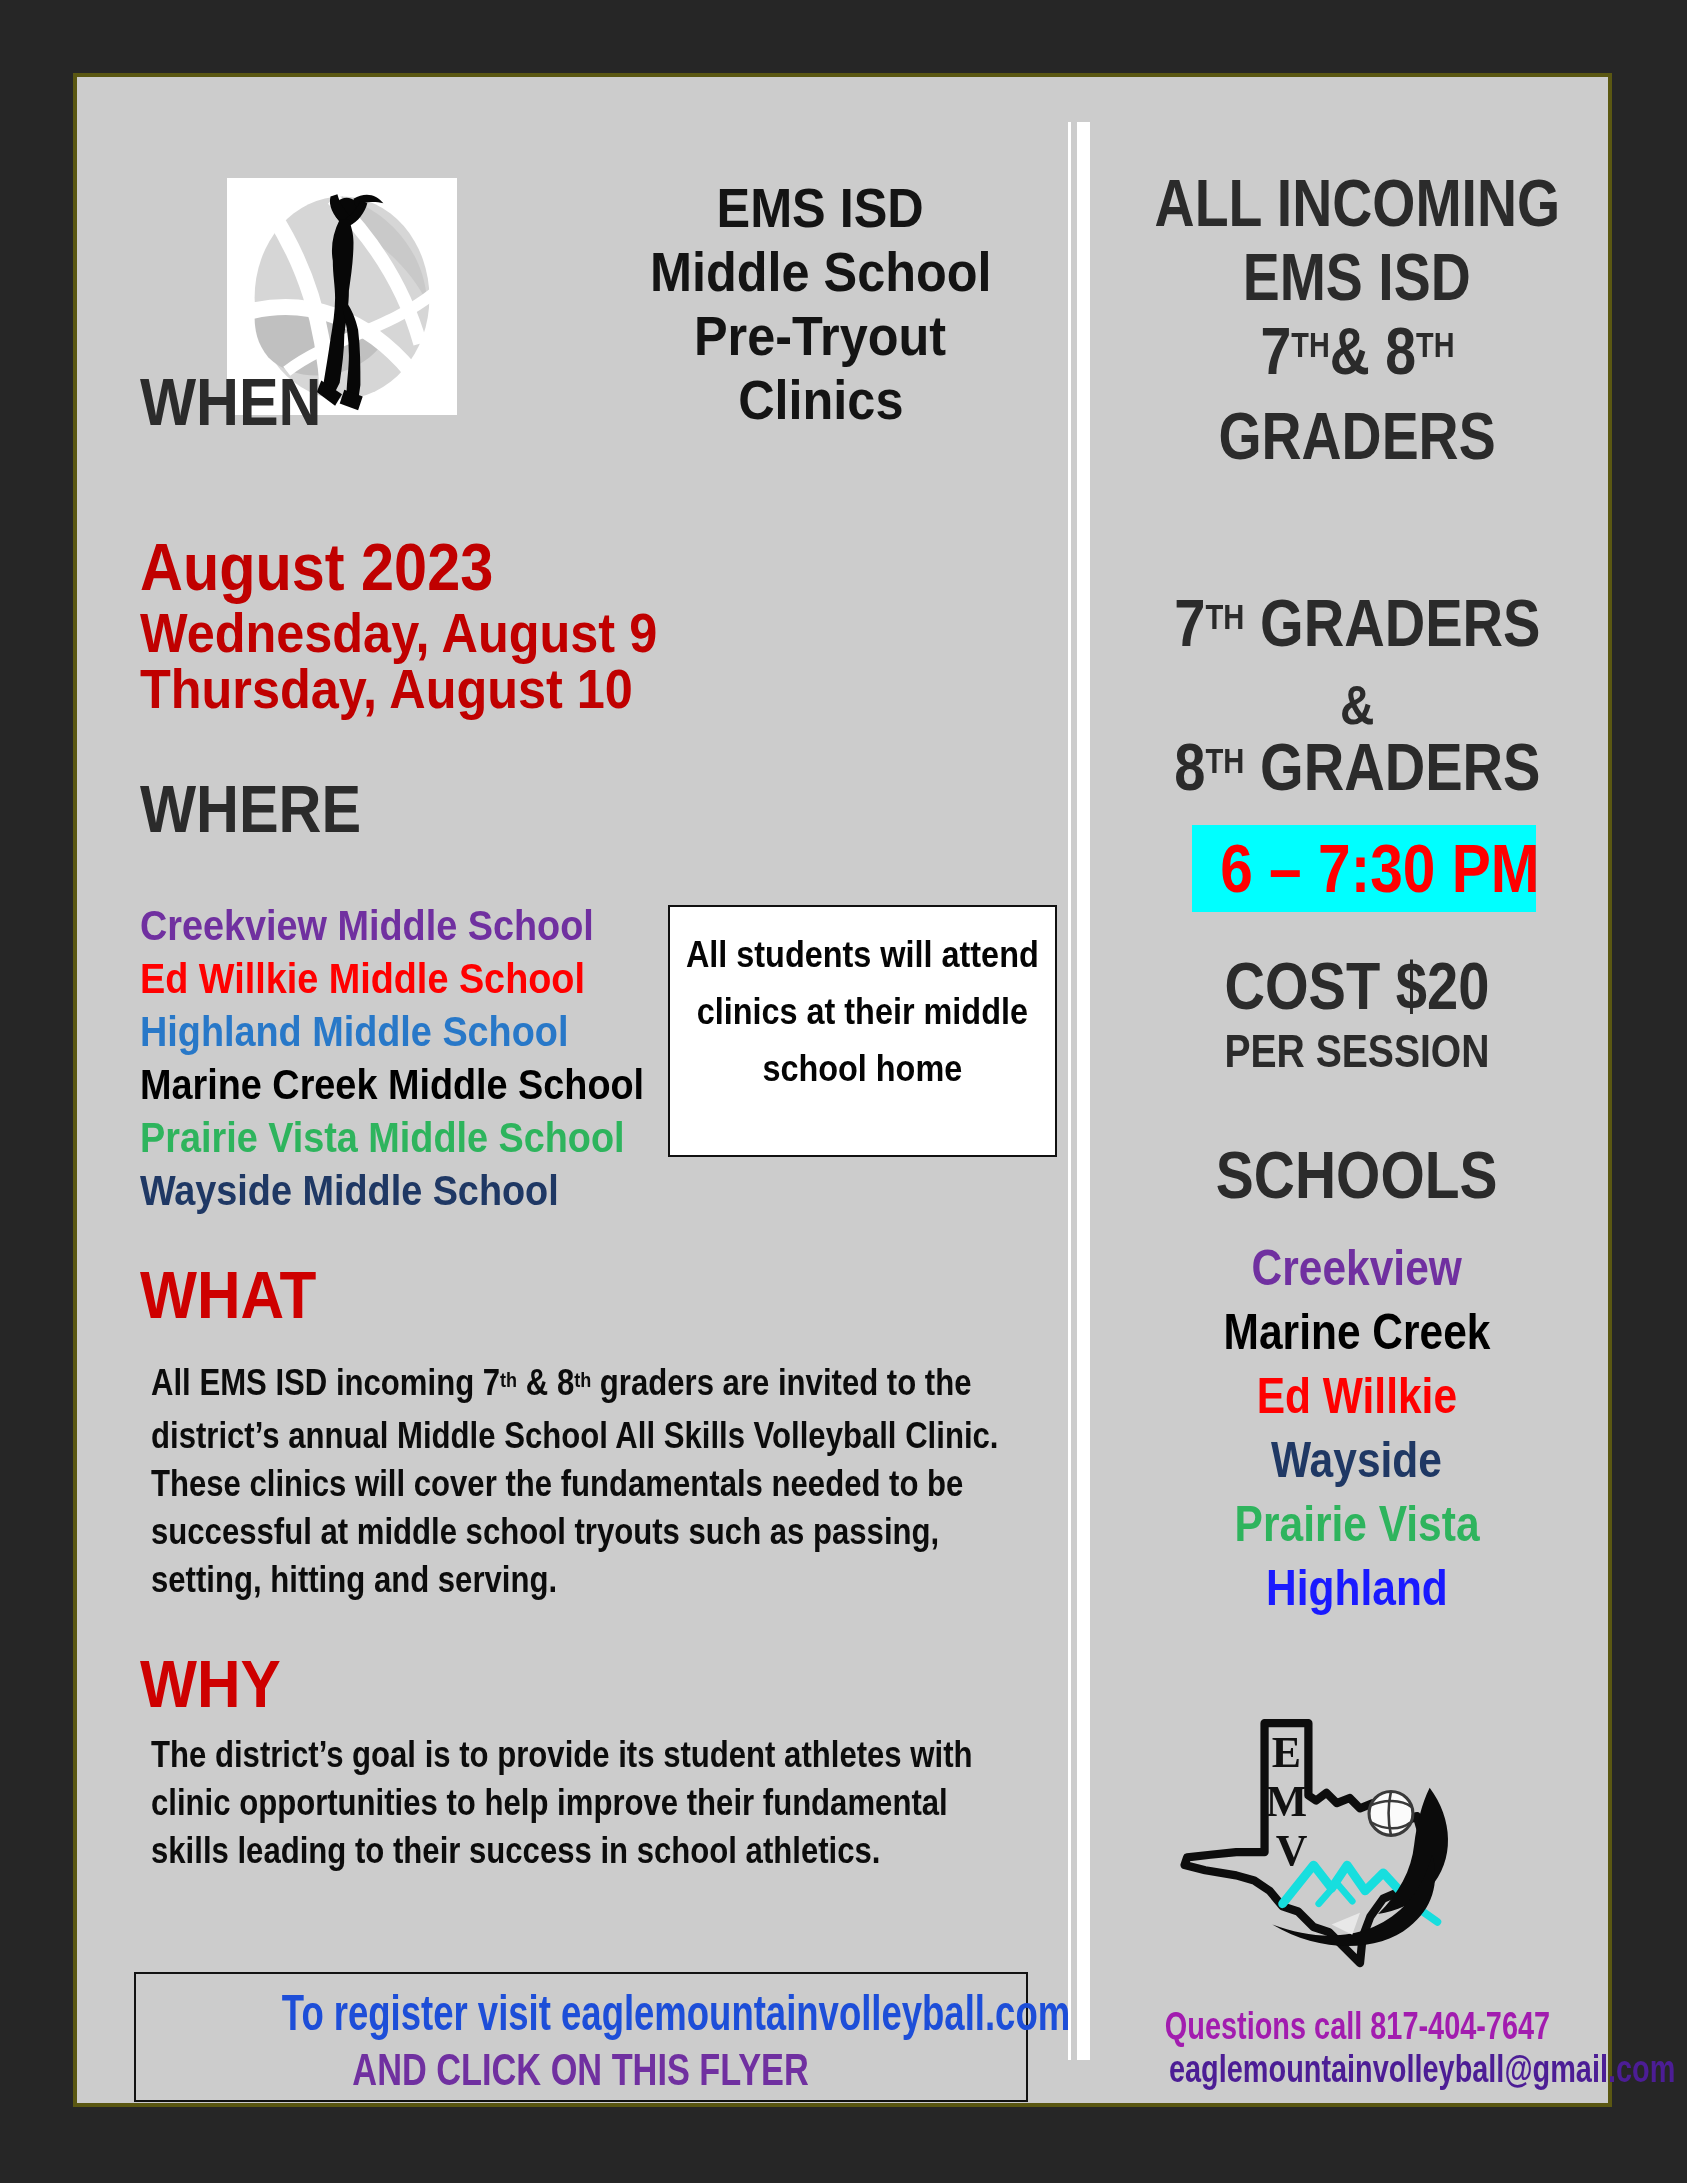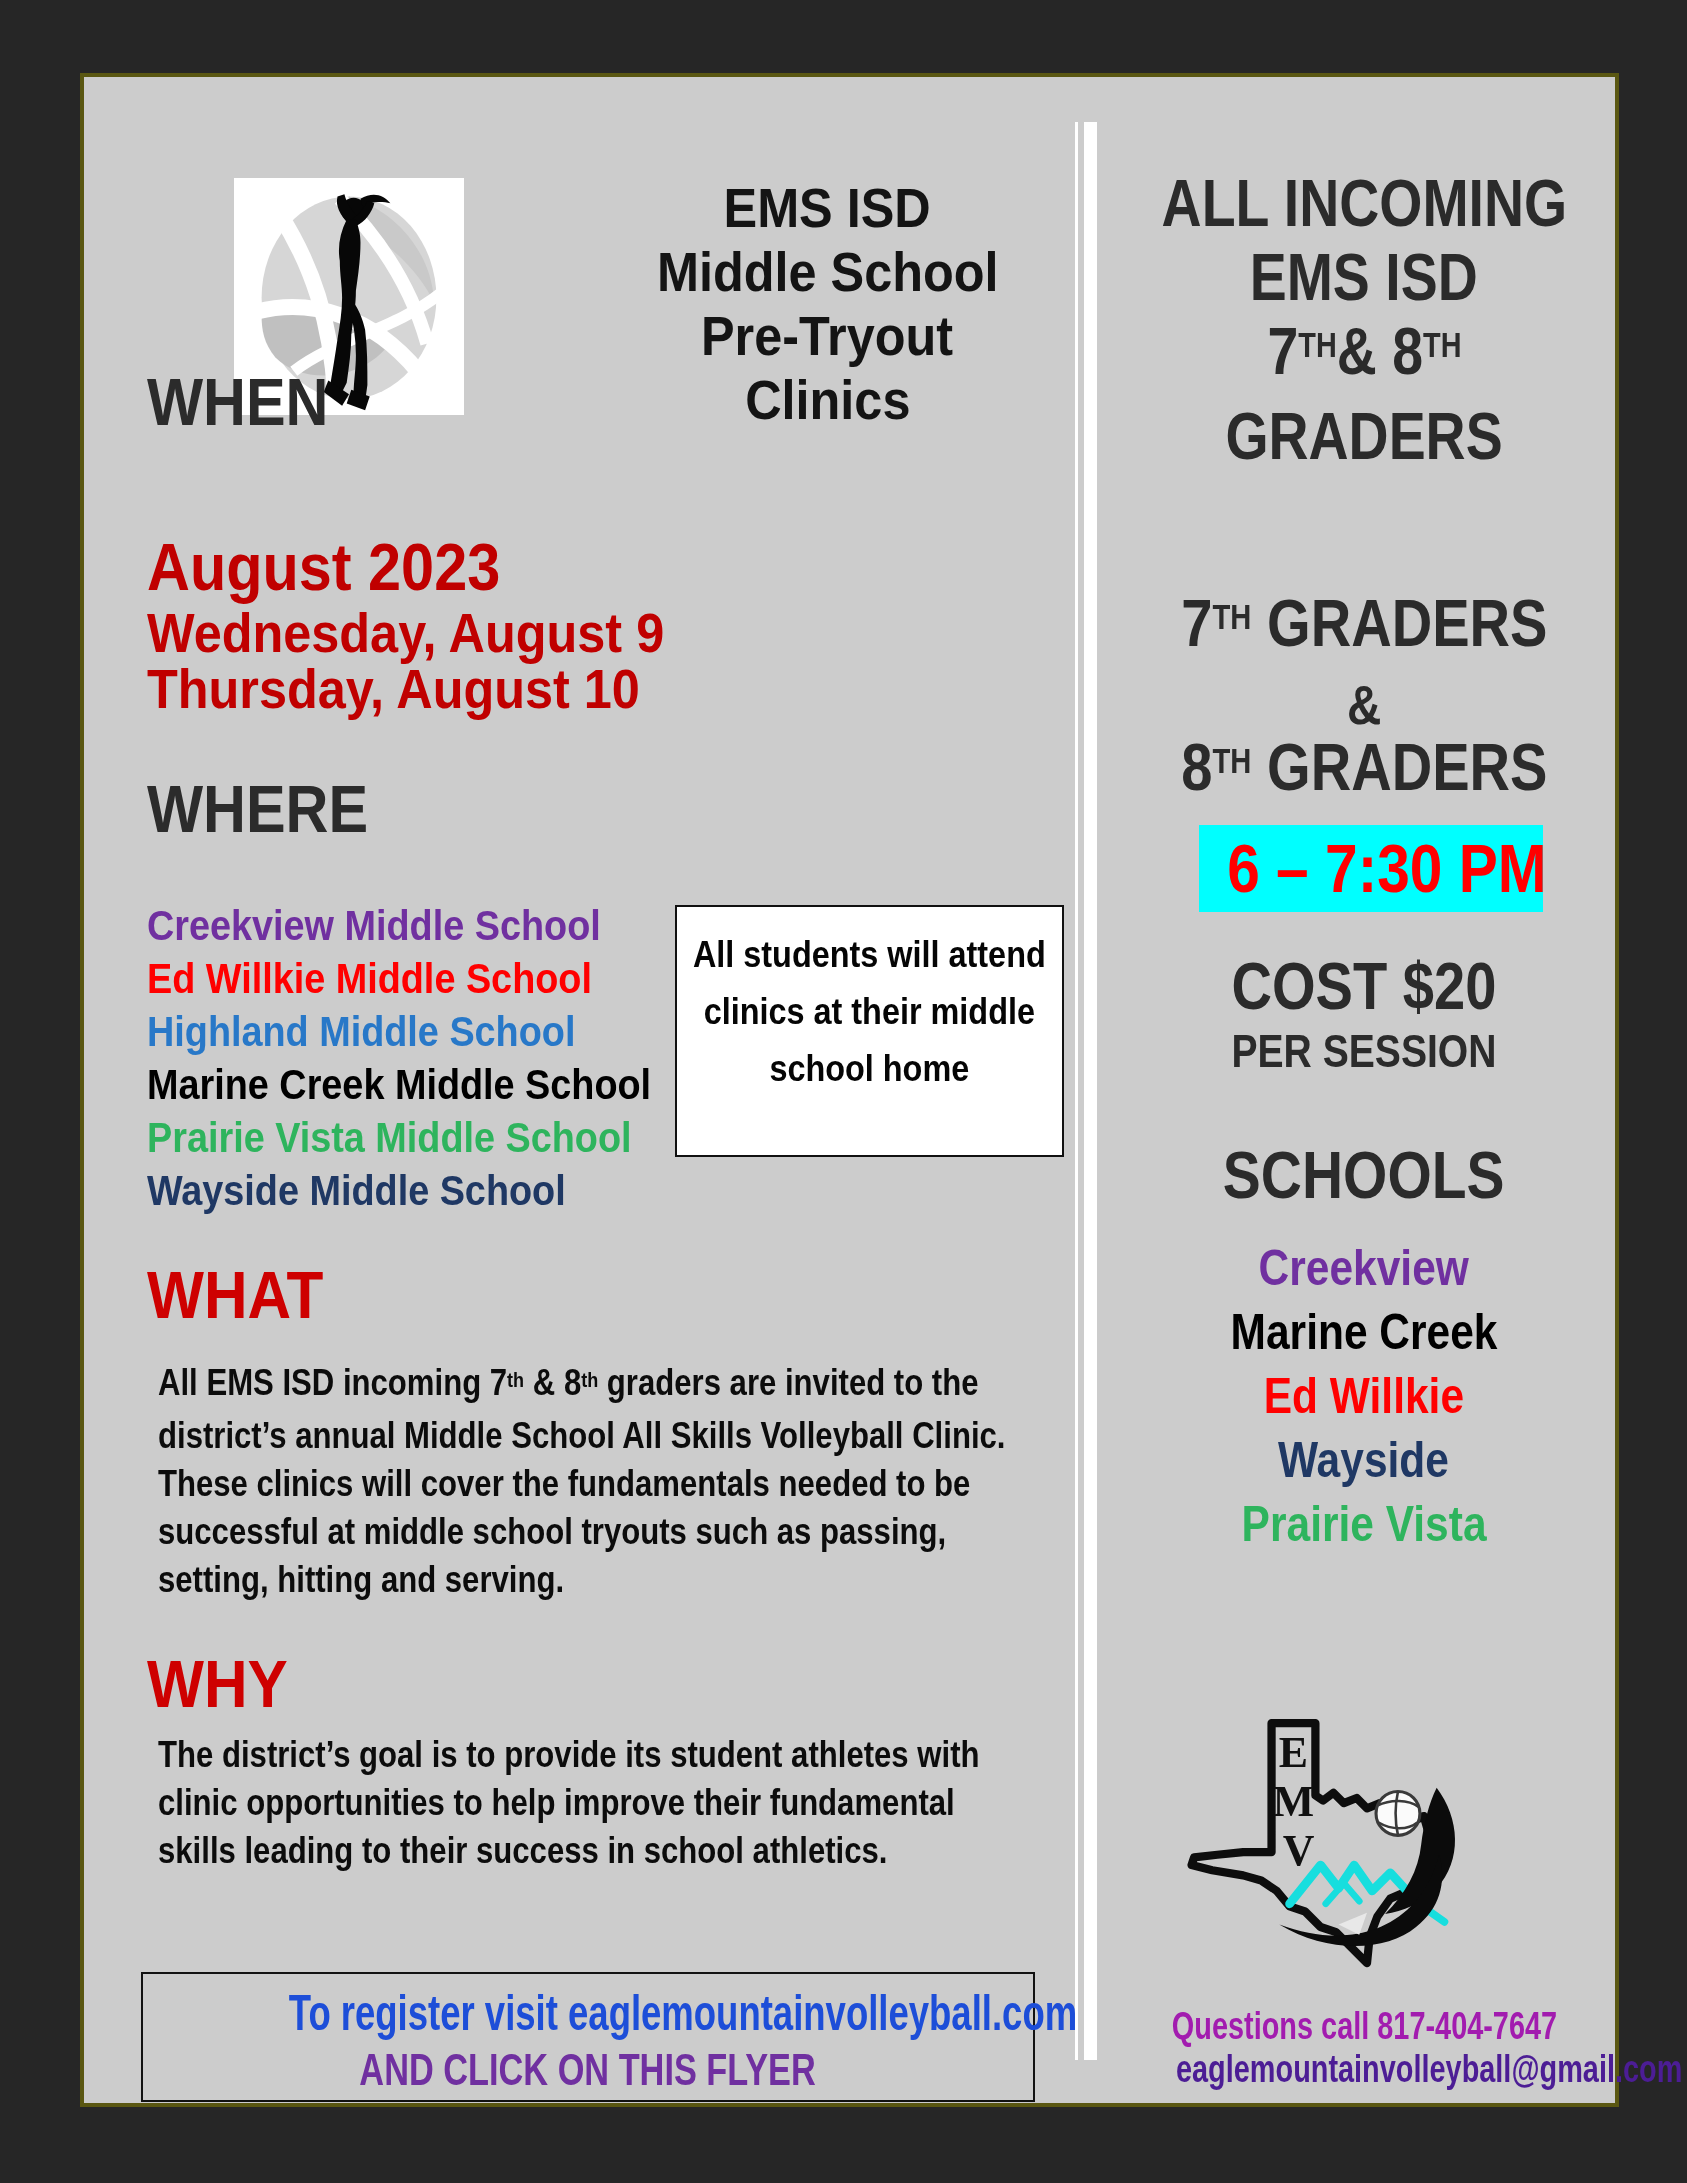--- a/index.html
+++ b/index.html
@@ -2,21 +2,21 @@
 <html style="font-size:10.6px"><head>
 <meta charset="utf-8">
 <style>
   html,body{margin:0;padding:0;}
   body{
     width:1687px;height:2183px;position:relative;overflow:hidden;
     background:#262626;
     font-family:"Liberation Sans","DejaVu Sans",sans-serif;font-weight:bold;
   }
   .page{
-    position:absolute;left:80px;top:73px;width:1539px;height:2034px;
+    position:absolute;left:73px;top:73px;width:1539px;height:2034px;
     background:#CCCCCC;border:4px solid #5A5712;box-sizing:border-box;
   }
   .abs{position:absolute;}
   .cond{display:inline-block;white-space:nowrap;transform:scaleX(var(--sx,.85));}
   .cl{transform-origin:left center;}
   .cc{transform-origin:center center;}
   .rblk{position:absolute;left:1012px;width:536px;text-align:center;}
   .sup{font-size:52%;position:relative;top:-.5em;}
   .sup-s{font-size:58%;position:relative;top:-.38em;}
 
@@ -176,20 +176,21 @@
 
   <div class="rblk cost2">
     <span class="cond cc" style="color: rgb(43, 43, 43);">PER SESSION</span>
   </div>
   <ul class="rblk schools-right">
     <li><span class="cond cc" style="color: rgb(112, 48, 160);">Creekview</span></li>
     <li><span class="cond cc" style="color: rgb(0, 0, 0);">Marine Creek</span></li>
     <li><span class="cond cc" style="color: rgb(255, 0, 0);">Ed Willkie</span></li>
     <li><span class="cond cc" style="color: rgb(31, 56, 100);">Wayside</span></li>
     <li><span class="cond cc" style="color: rgb(46, 180, 93);">Prairie Vista</span></li>
+    <li><span class="cond cc" style="color: rgb(26, 26, 255);">Highland</span></li>
   </ul>
 
   <div class="abs texas">
     <svg viewBox="0 0 140 100" preserveAspectRatio="xMidYMid meet" aria-hidden="true">
       <path d="M33,2 L50,2 L50,30 L53,32 L57,29 L61,33 L66,31 L70,35 L75,33 L79,37 L84,35 L88,40 L92,38 L94,45 L97,43 L96,51 L98,57 L93,63 L86,67 L79,70 L74,77 L71,85 L70,95 L64,89 L58,83 L52,81 L46,75 L40,73 L35,67 L29,63 L22,61 L10,59 L2,57 L3,54 L12,53 L22,52 L33,52 Z" fill="none" stroke="#0D0D0D" stroke-width="3.2" stroke-linejoin="round"></path>
       <text x="41.5" y="19" font-family="Liberation Serif, DejaVu Serif, serif" font-size="17" font-weight="bold" fill="#111" text-anchor="middle">E</text>
       <text x="41.5" y="38" font-family="Liberation Serif, DejaVu Serif, serif" font-size="17" font-weight="bold" fill="#111" text-anchor="middle">M</text>
       <text x="43.5" y="57" font-family="Liberation Serif, DejaVu Serif, serif" font-size="17" font-weight="bold" fill="#111" text-anchor="middle">V</text>
       <circle cx="82" cy="37" r="8.5" fill="#fbfbfb" stroke="#3a3a3a" stroke-width="1.2"></circle>
       <path d="M74,34 C79,31.5 86,31.5 90,34.5" fill="none" stroke="#3a3a3a" stroke-width="1"></path>

